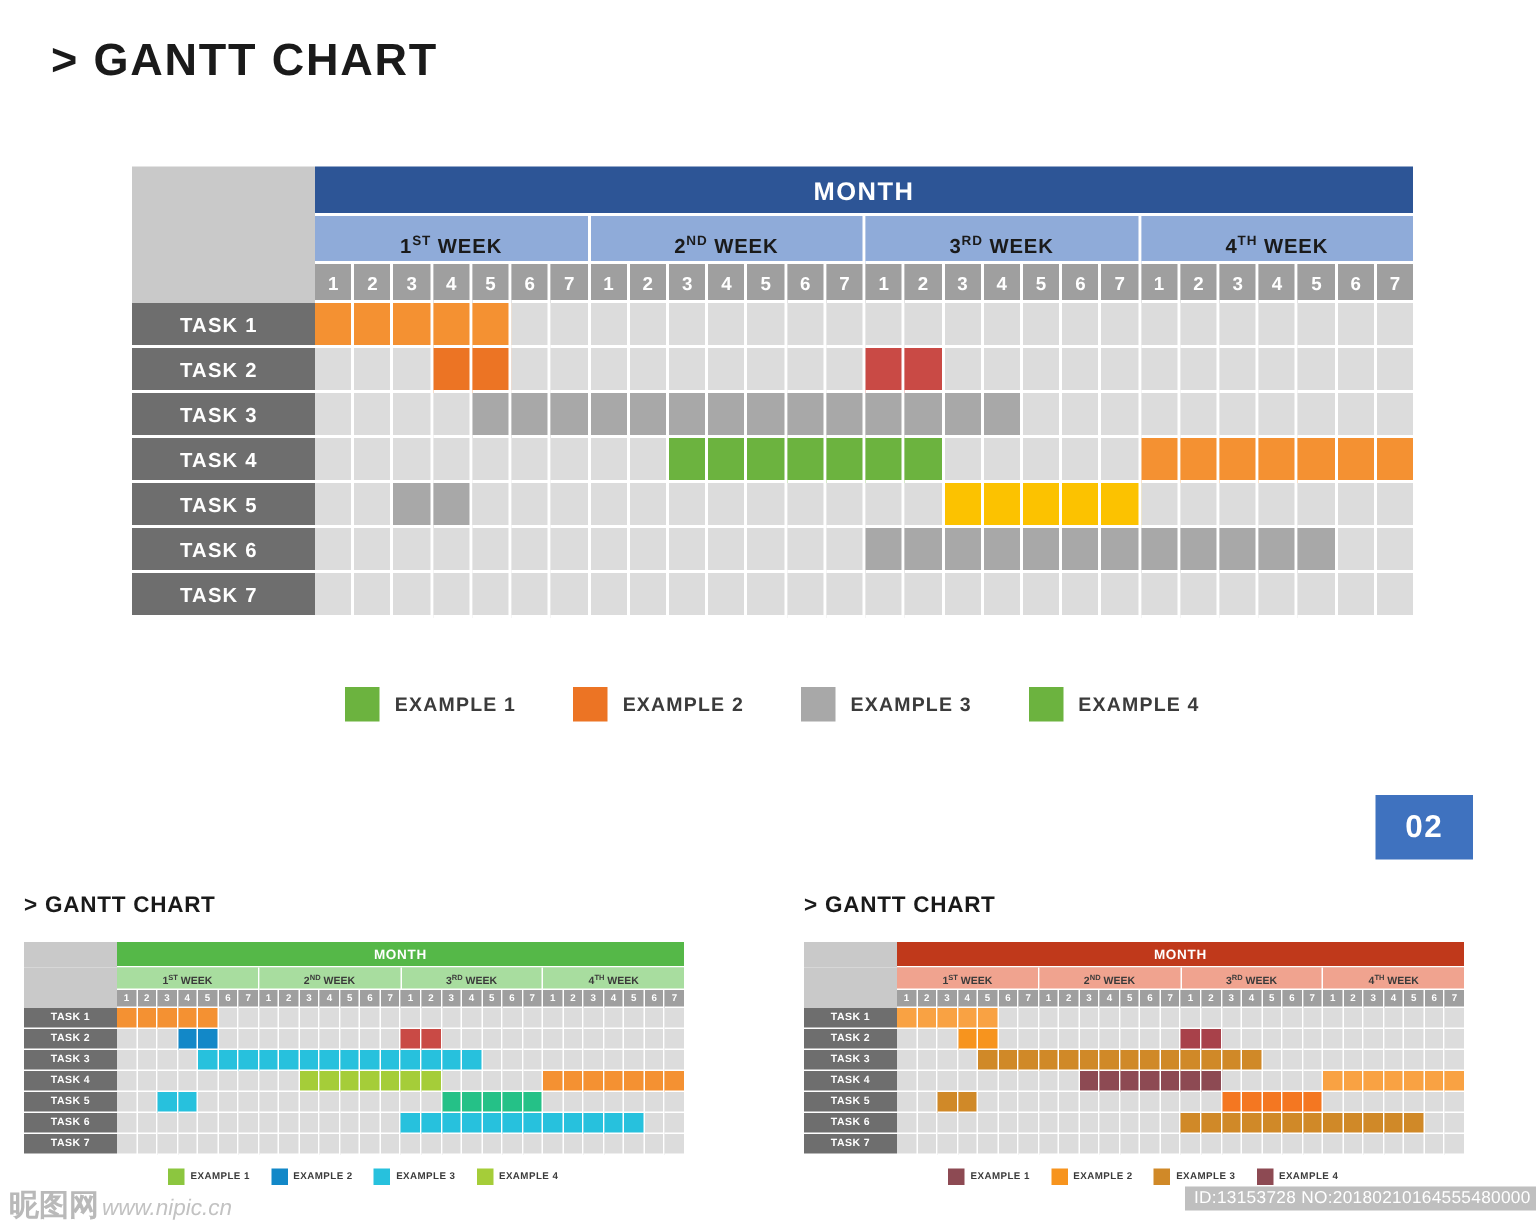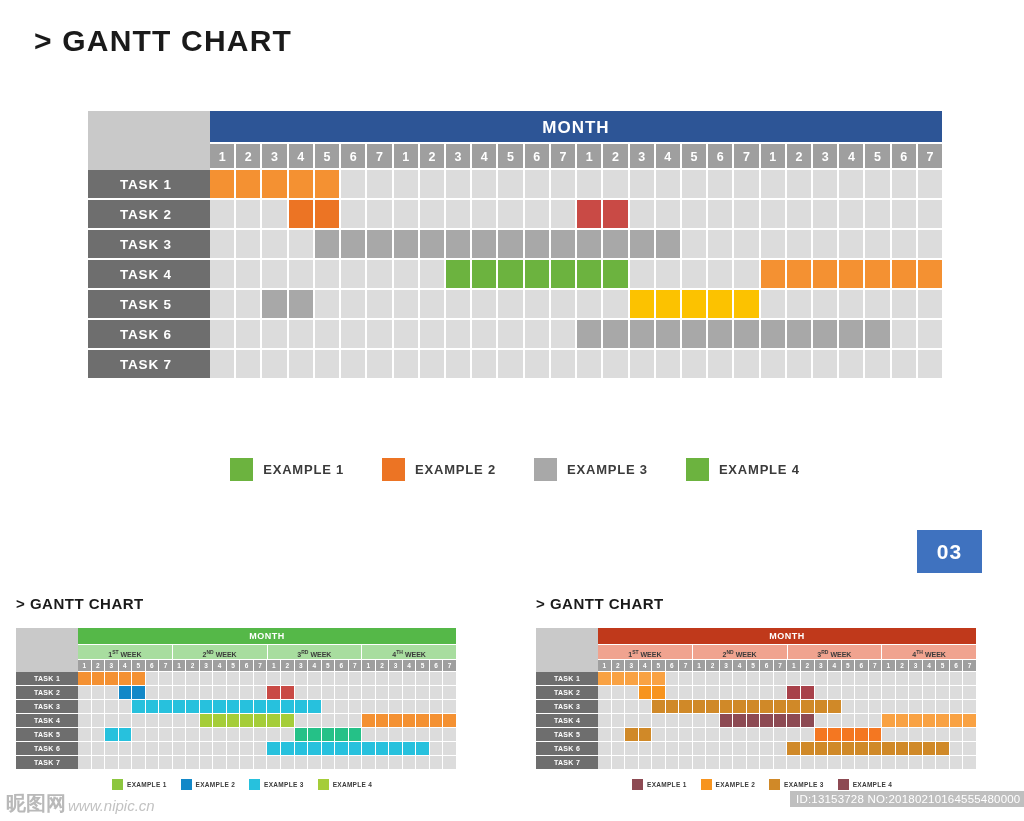--- a/index.html
+++ b/index.html
@@ -230,20 +230,29 @@
 
 <div class="main-title">&gt; GANTT CHART</div>
 
 <div class="gantt-main">
 
   <div class="g-row">
     <div class="corner-block"></div>
     <div class="month-band">MONTH</div>
   </div>
 
+  <div class="g-row">
+    <div class="corner-block"></div>
+    <div class="week-band" id="main-weeks">
+        <div class="week-cell">1<sup>ST</sup> WEEK</div>
+        <div class="week-cell">2<sup>ND</sup> WEEK</div>
+        <div class="week-cell">3<sup>RD</sup> WEEK</div>
+        <div class="week-cell">4<sup>TH</sup> WEEK</div>
+      </div>
+  </div>
 
   <div class="g-row">
     <div class="corner-block"></div>
     <div class="day-band" id="main-days">
         <div class="day-cell">1</div>
         <div class="day-cell">2</div>
         <div class="day-cell">3</div>
         <div class="day-cell">4</div>
         <div class="day-cell">5</div>
         <div class="day-cell">6</div>
@@ -519,21 +528,21 @@
     <div class="legend-item">
       <div class="legend-swatch" style="background: rgb(168, 168, 168);"></div>
       <div class="legend-text">EXAMPLE 3</div>
     </div>
     <div class="legend-item">
       <div class="legend-swatch" style="background: rgb(108, 179, 63);"></div>
       <div class="legend-text">EXAMPLE 4</div>
     </div>
   </div>
 
-<div class="page-badge">03</div>
+<div class="page-badge">02</div>
 
 <div class="mini" style="left:16px; top:595px;">
   <div class="mini-title">&gt; GANTT CHART</div>
   <div class="mini-grid">
     <div class="g-row">
       <div class="m-corner"></div>
       <div class="m-month" id="ml-month" style="background: rgb(85, 184, 72);">MONTH</div>
     </div>
     <div class="g-row">
       <div class="m-corner"></div>

